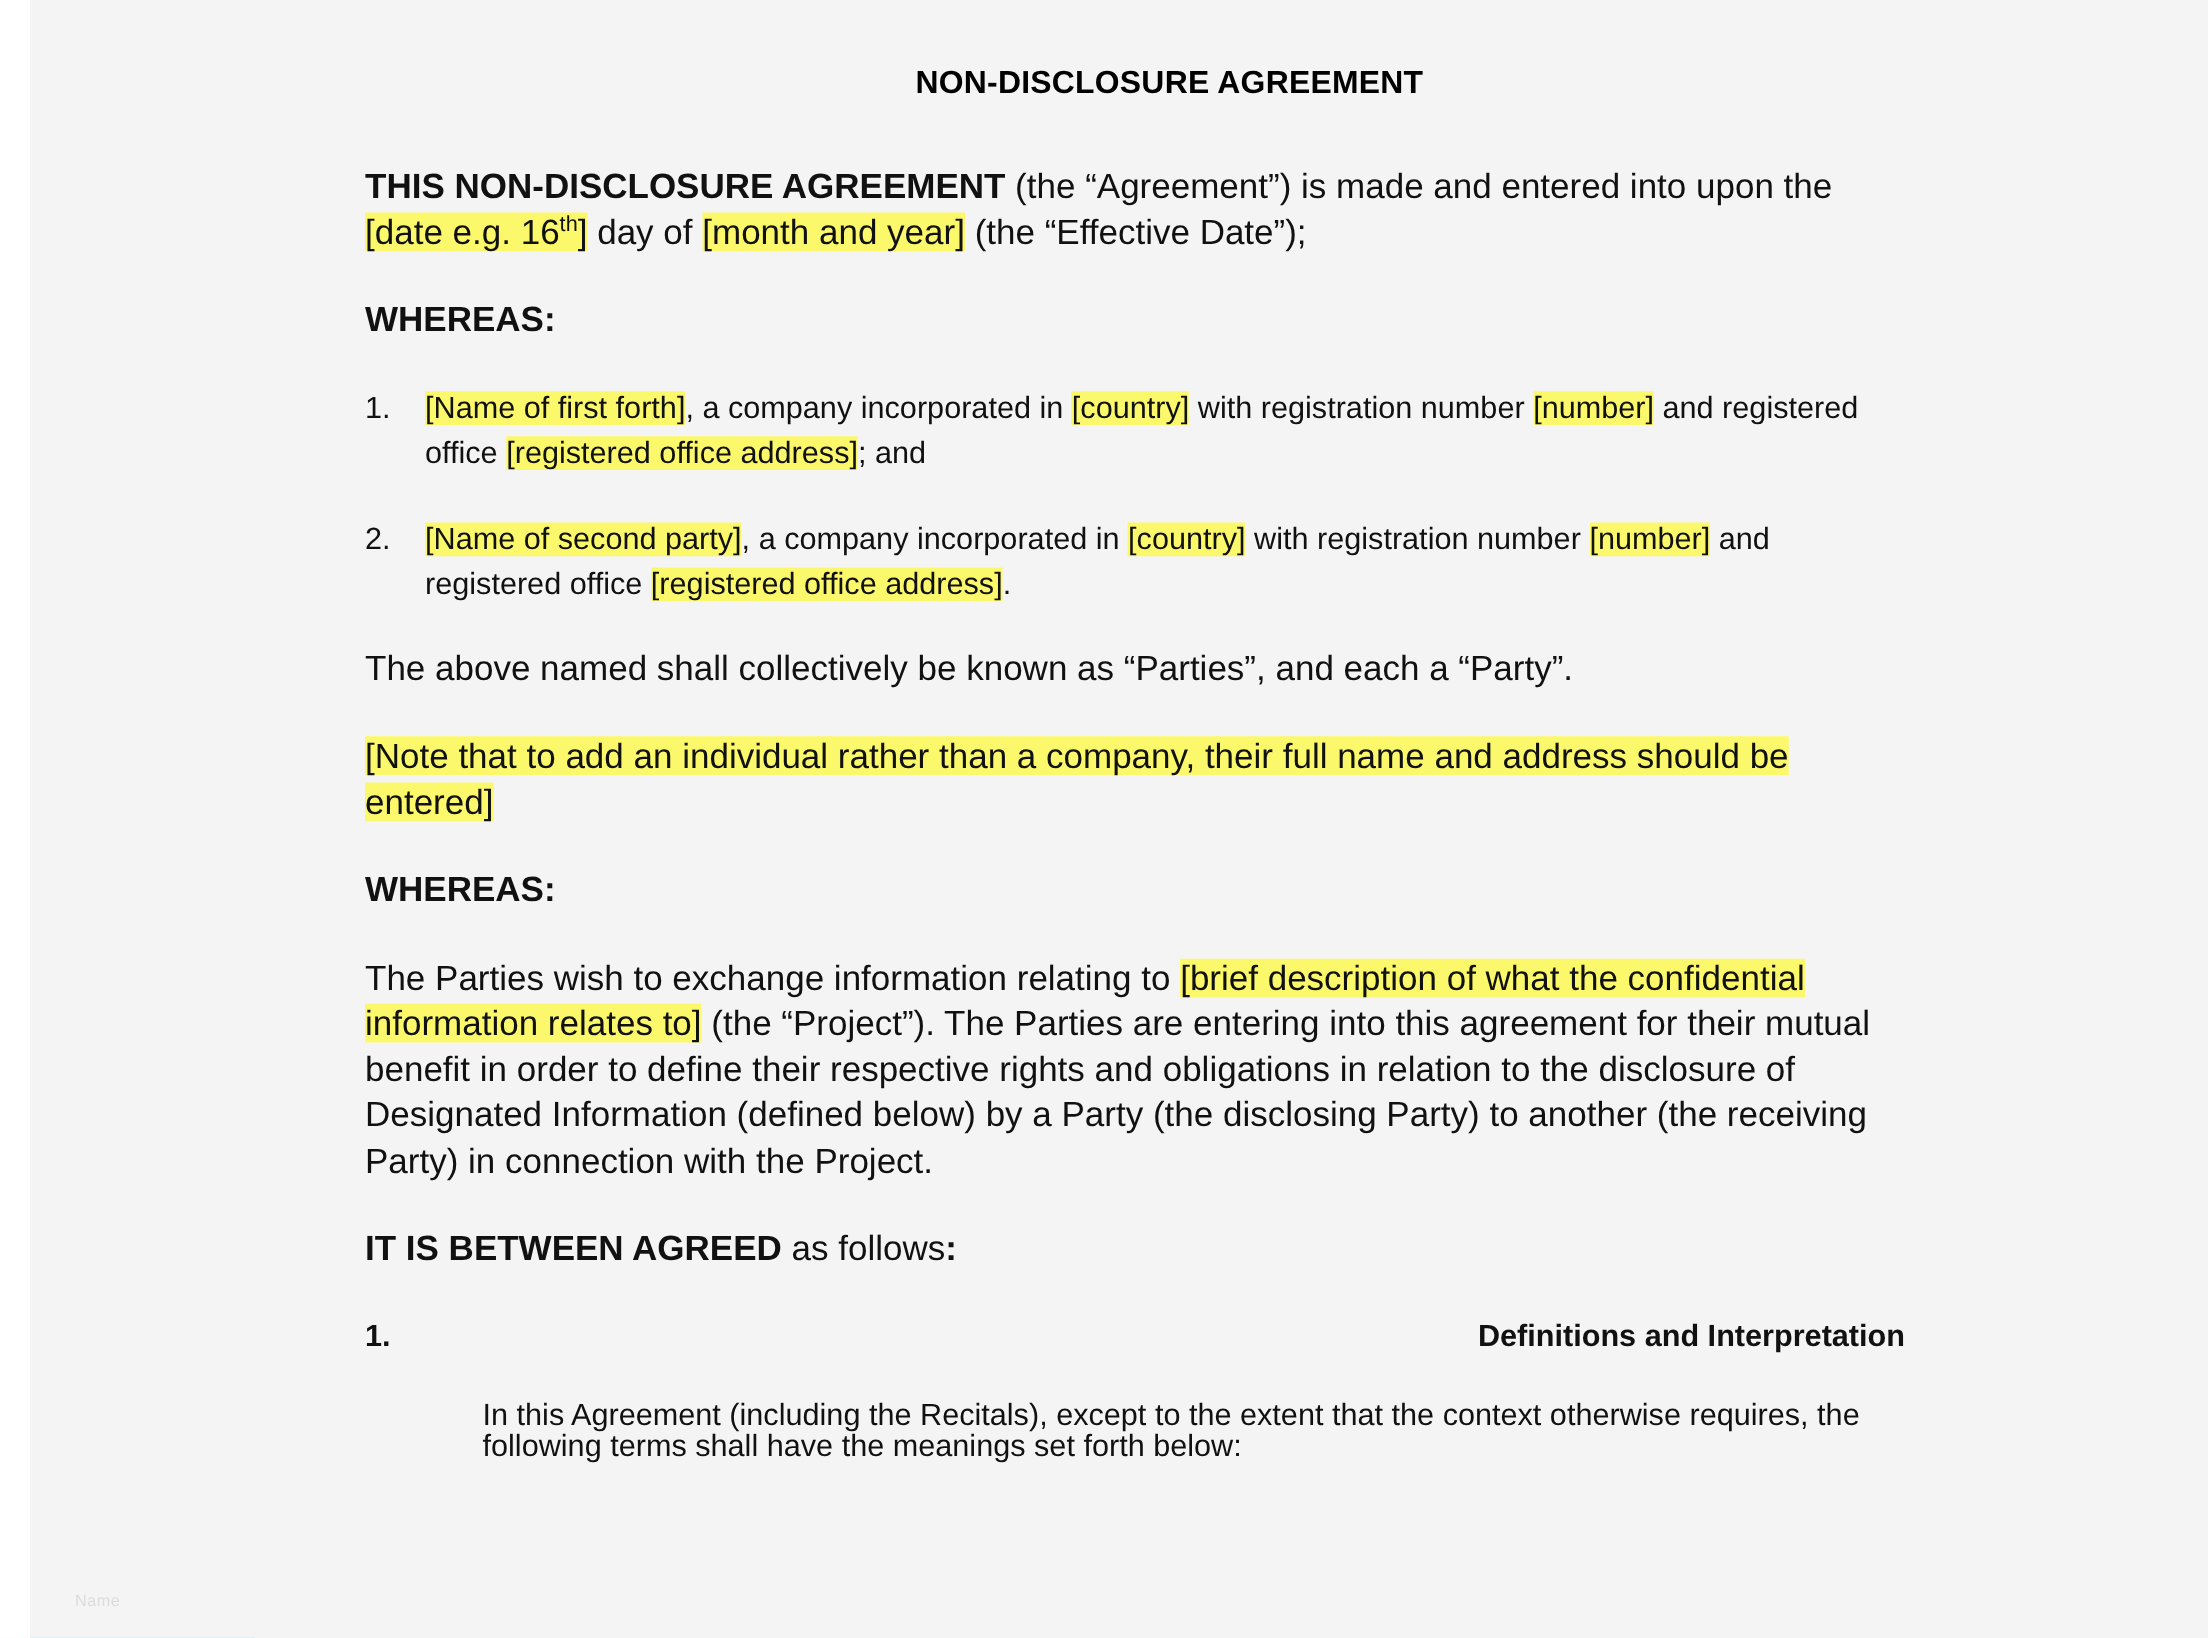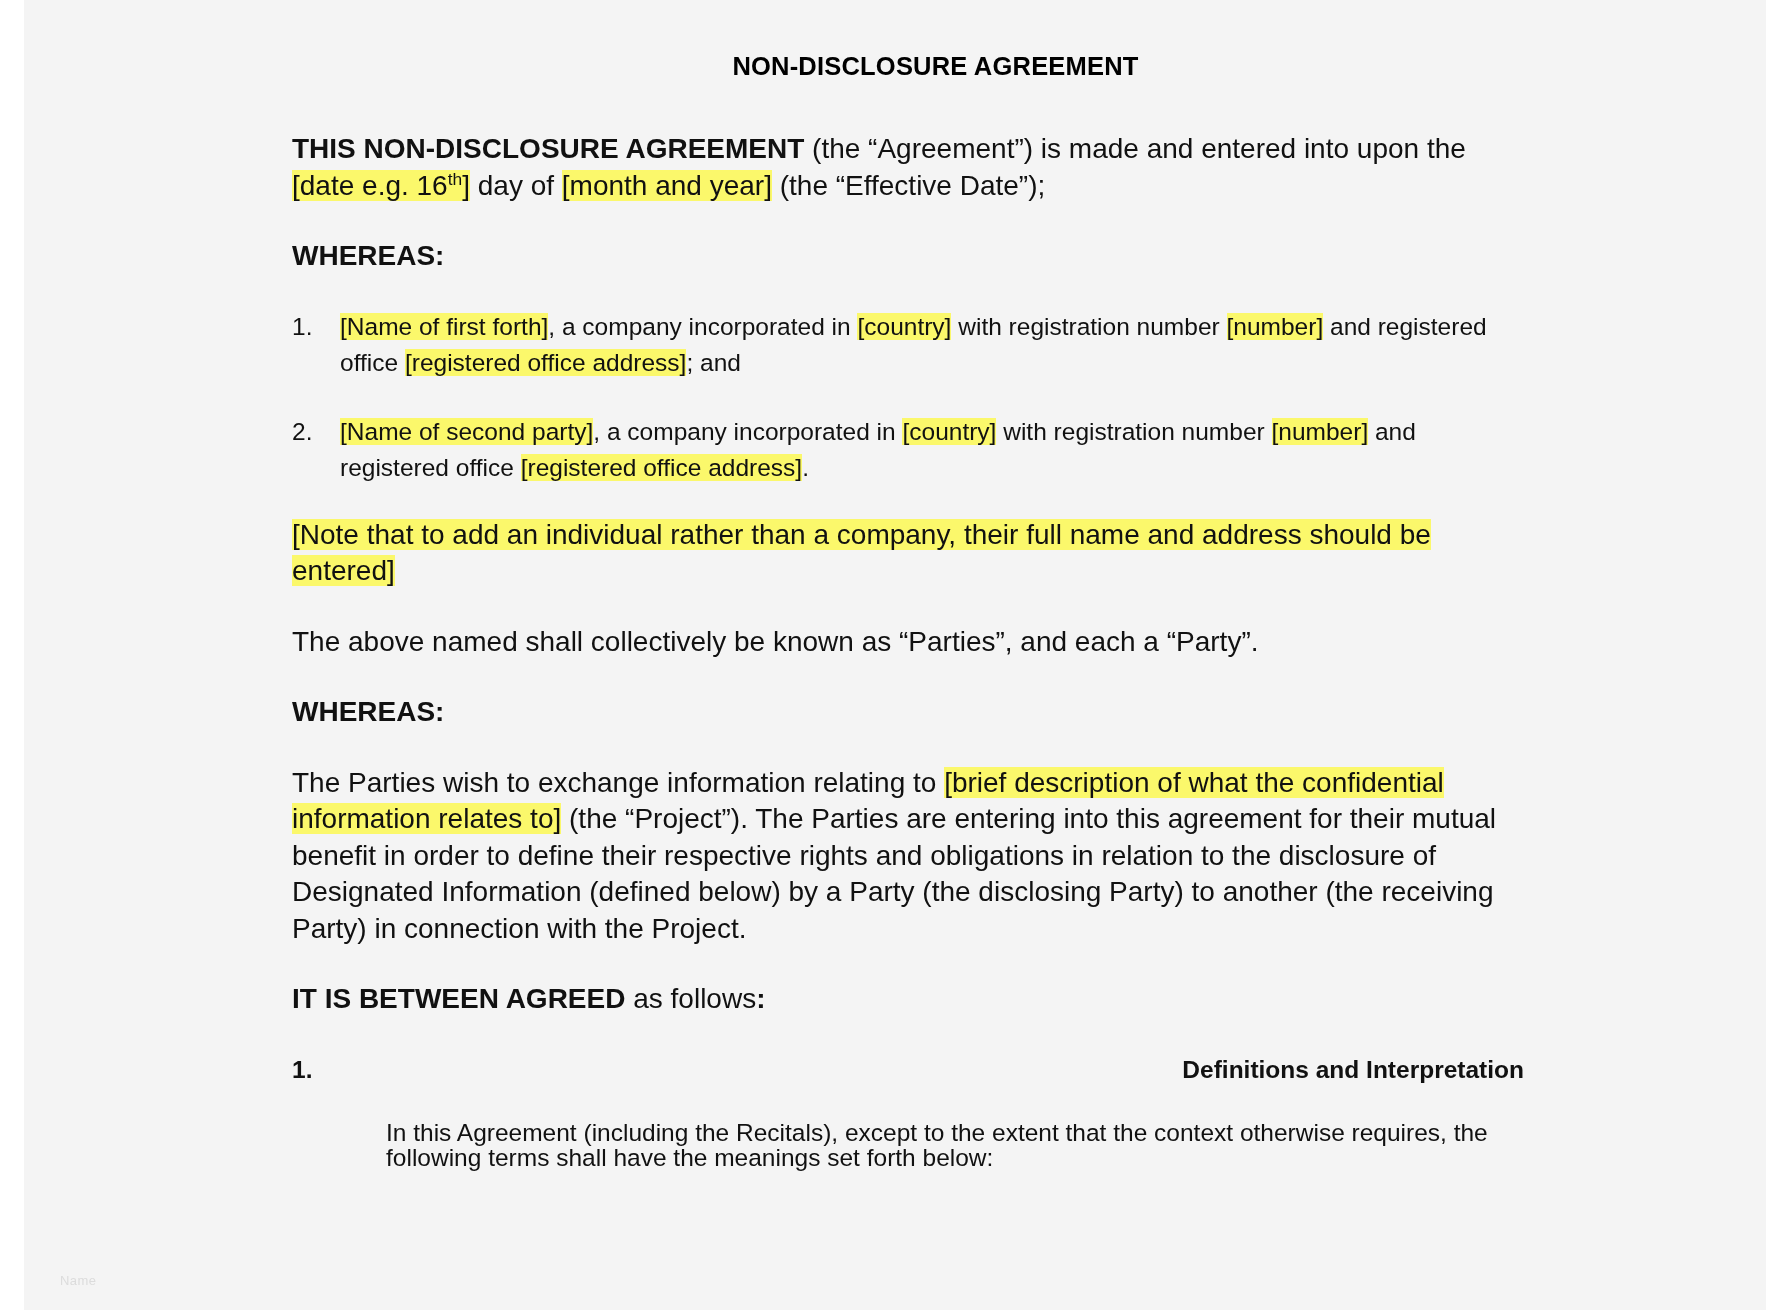--- a/index.html
+++ b/index.html
@@ -135,23 +135,23 @@
         </div>
 
         <div class="numrow">
           <div class="num">2.</div>
           <div class="numbody"><span class="hl">[Name of second party]</span><span>, a company incorporated in </span><span class="hl">[country]</span><span> with registration number </span><span class="hl">[number]</span><span> and registered office </span><span class="hl">[registered office address]</span><span>.</span></div>
         </div>
 
       </div>
 
 
+      <p class="para">The above named shall collectively be known as “Parties”, and each a “Party”.</p>
+
       <p class="para"><span class="hl">[Note that to add an individual rather than a company, their full name and address should be entered]</span></p>
-
-      <p class="para">The above named shall collectively be known as “Parties”, and each a “Party”.</p>
 
       <p class="para"><b>WHEREAS:</b></p>
 
       <p class="para"><span>The Parties wish to exchange information relating to </span><span class="hl">[brief description of what the confidential information relates to]</span><span> (the “Project”). The Parties are entering into this agreement for their mutual benefit in order to define their respective rights and obligations in relation to the disclosure of Designated Information (defined below) by a Party (the disclosing Party) to another (the receiving Party) in connection with the Project.</span></p>
 
       <p class="para"><b>IT IS BETWEEN AGREED</b><span> as follows</span><b>:</b></p>
 
       <div class="section-row">
         <div class="section-num">1.</div>
         <div class="section-title">Definitions and Interpretation</div>

